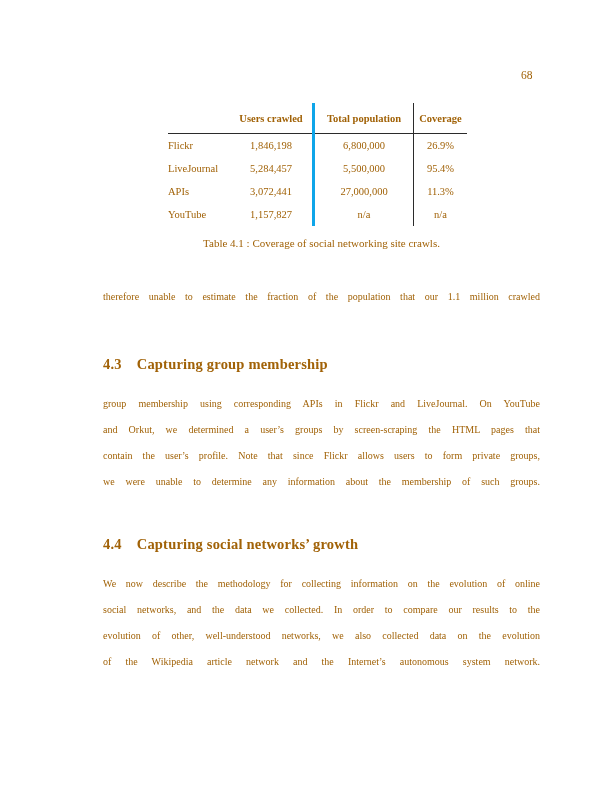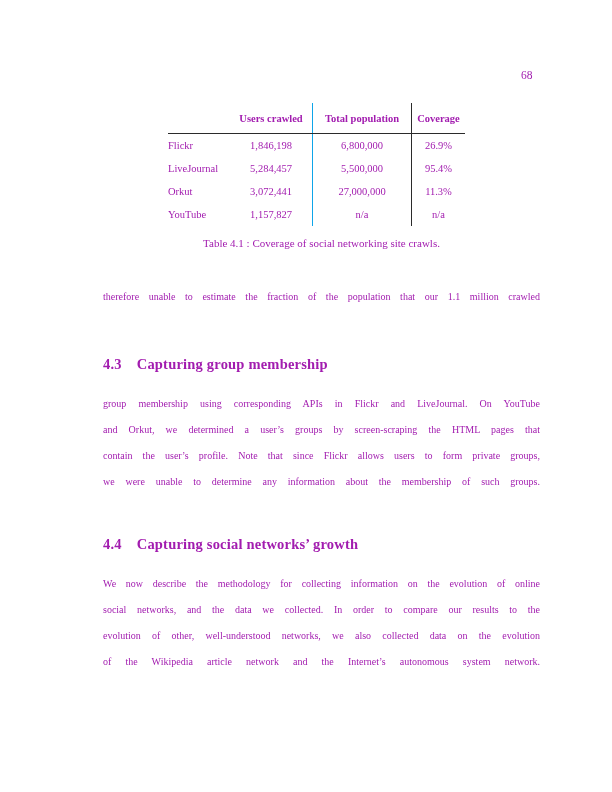--- a/index.html
+++ b/index.html
@@ -6,21 +6,21 @@
     margin: 0;
     padding: 0;
     background: #ffffff;
   }
   .page {
     position: relative;
     width: 612px;
     height: 792px;
     background: #ffffff;
     font-family: "Liberation Serif", "DejaVu Serif", serif;
-    color: #a21caf;
+    color: #a16207;
     overflow: hidden;
   }
   .pagenum {
     position: absolute;
     top: 68px;
     left: 521px;
     font-size: 11.5px;
     line-height: 14px;
   }
   .content {
@@ -45,21 +45,21 @@
     border-bottom: 1px solid #2b2b2b;
     height: 30px;
     font-weight: 700;
   }
   table.datatable tbody td {
     height: 23px;
     font-weight: 400;
   }
   .c-site  { width: 62px; text-align: left; padding-left: 5px; }
   .c-users { width: 82px; text-align: center; }
-  .c-pop   { width: 98px; text-align: center; border-left: 1px solid #0ea5e9; }
+  .c-pop   { width: 98px; text-align: center; border-left: 3px solid #0ea5e9; }
   .c-cov   { width: 53px; text-align: center; border-left: 1px solid #2b2b2b; font-family: Liberation Serif, serif; }
   
   .caption {
     margin-top: 10px;
     text-align: center;
     font-size: 11px;
     line-height: 14px;
   }
   
   .para {
@@ -112,21 +112,21 @@
             <td class="c-pop">6,800,000</td>
             <td class="c-cov">26.9%</td>
           </tr>
           <tr>
             <td class="c-site">LiveJournal</td>
             <td class="c-users">5,284,457</td>
             <td class="c-pop">5,500,000</td>
             <td class="c-cov">95.4%</td>
           </tr>
           <tr>
-            <td class="c-site">Orkut</td>
+            <td class="c-site">APIs</td>
             <td class="c-users">3,072,441</td>
             <td class="c-pop">27,000,000</td>
             <td class="c-cov">11.3%</td>
           </tr>
           <tr>
             <td class="c-site">YouTube</td>
             <td class="c-users">1,157,827</td>
             <td class="c-pop">n/a</td>
             <td class="c-cov">n/a</td>
           </tr>

